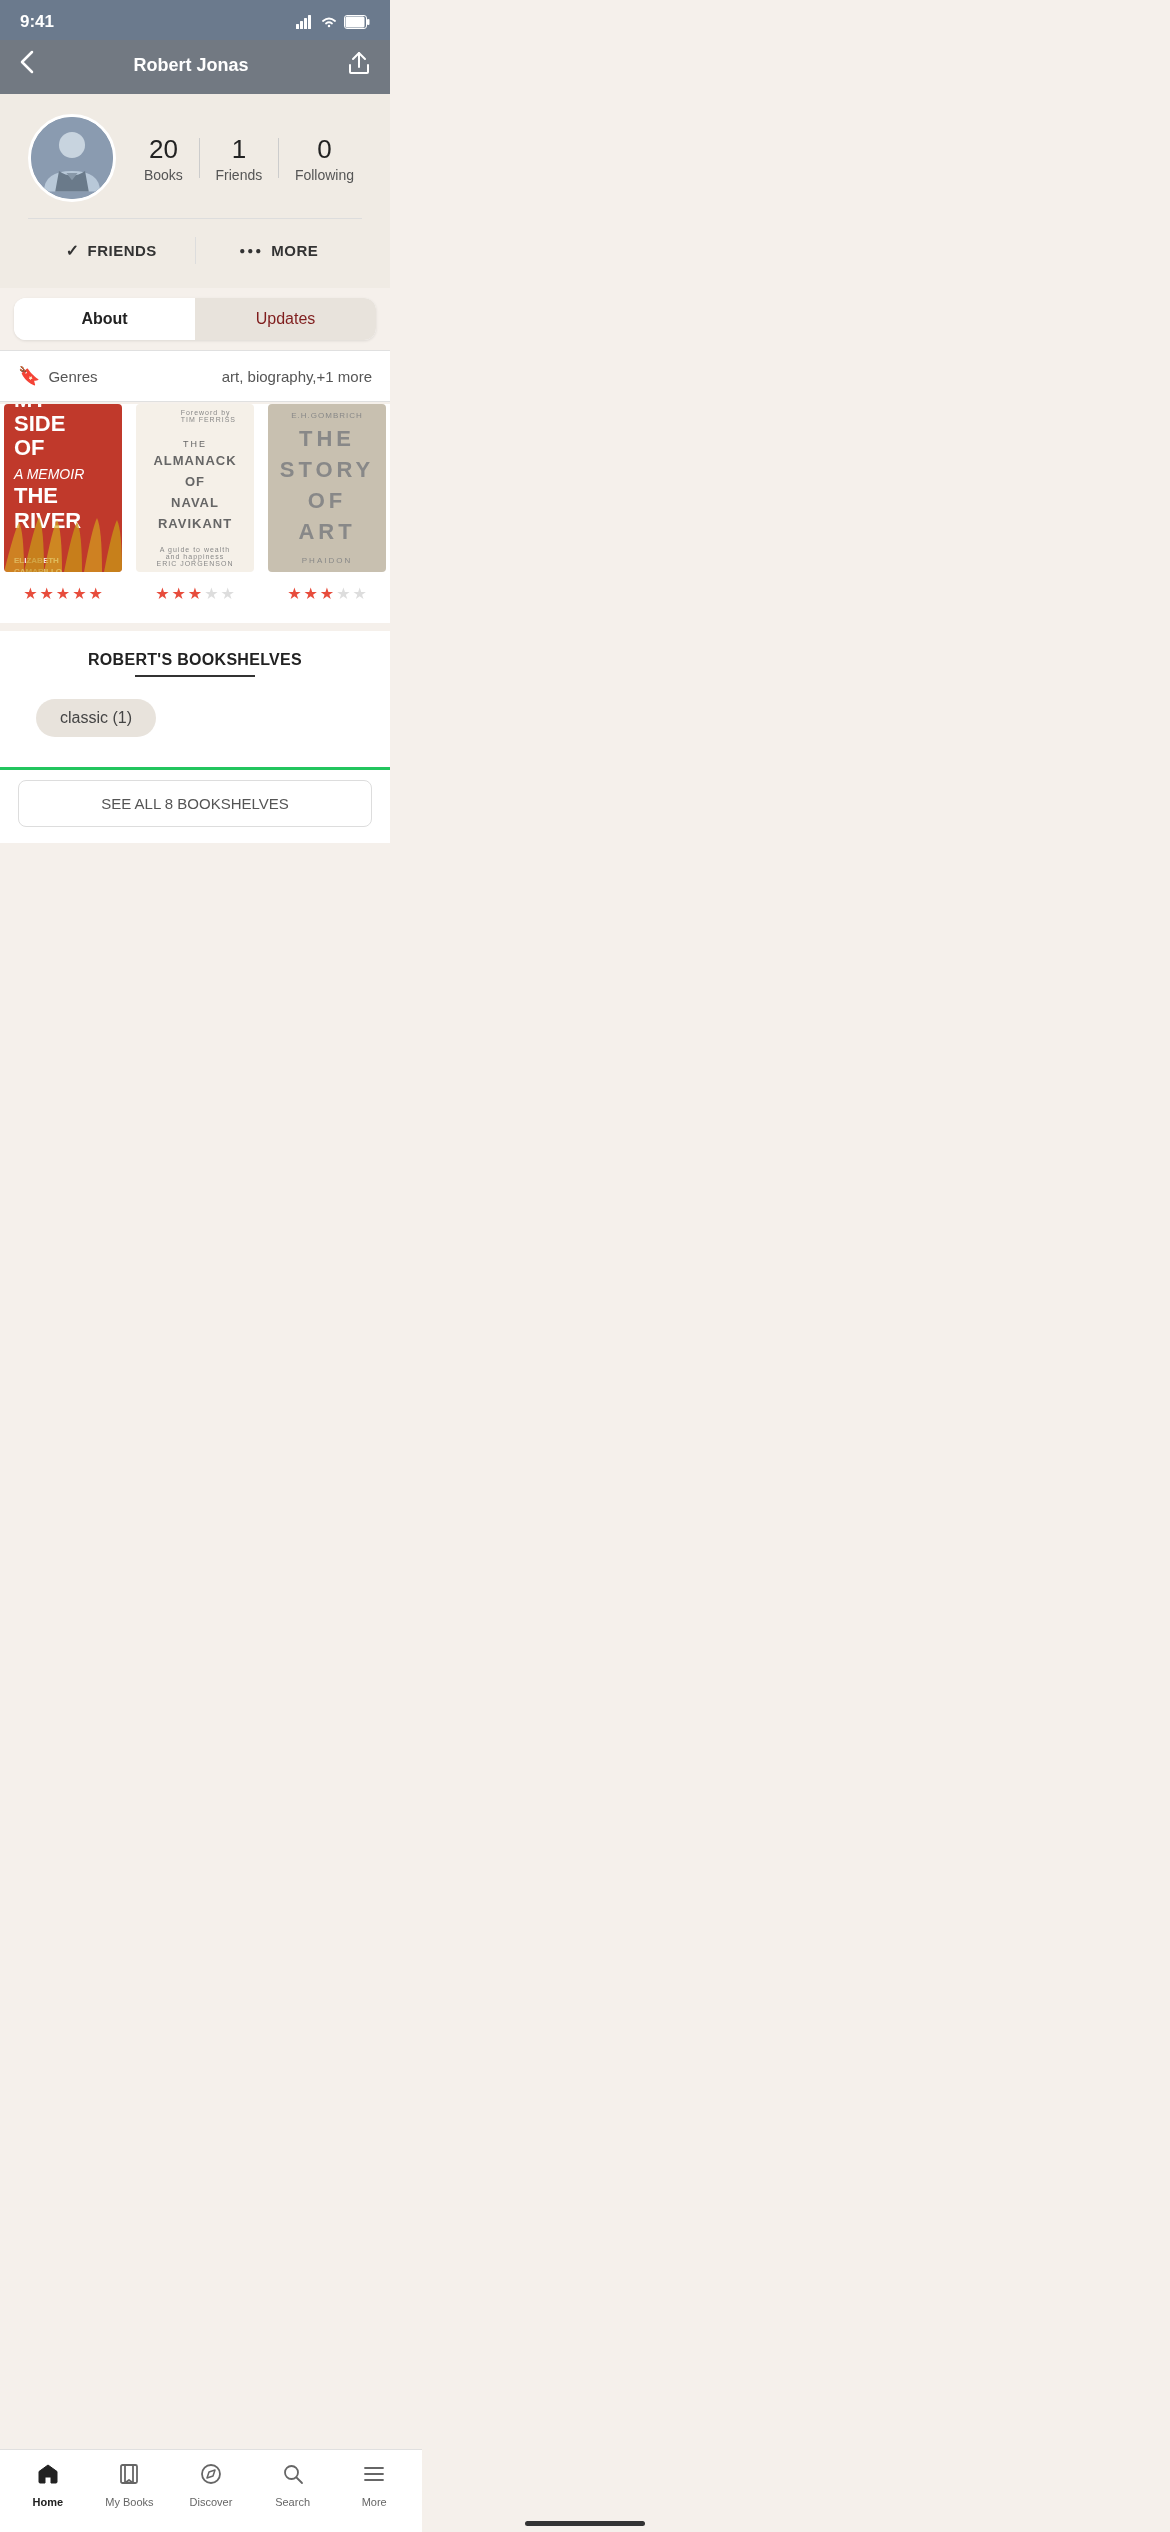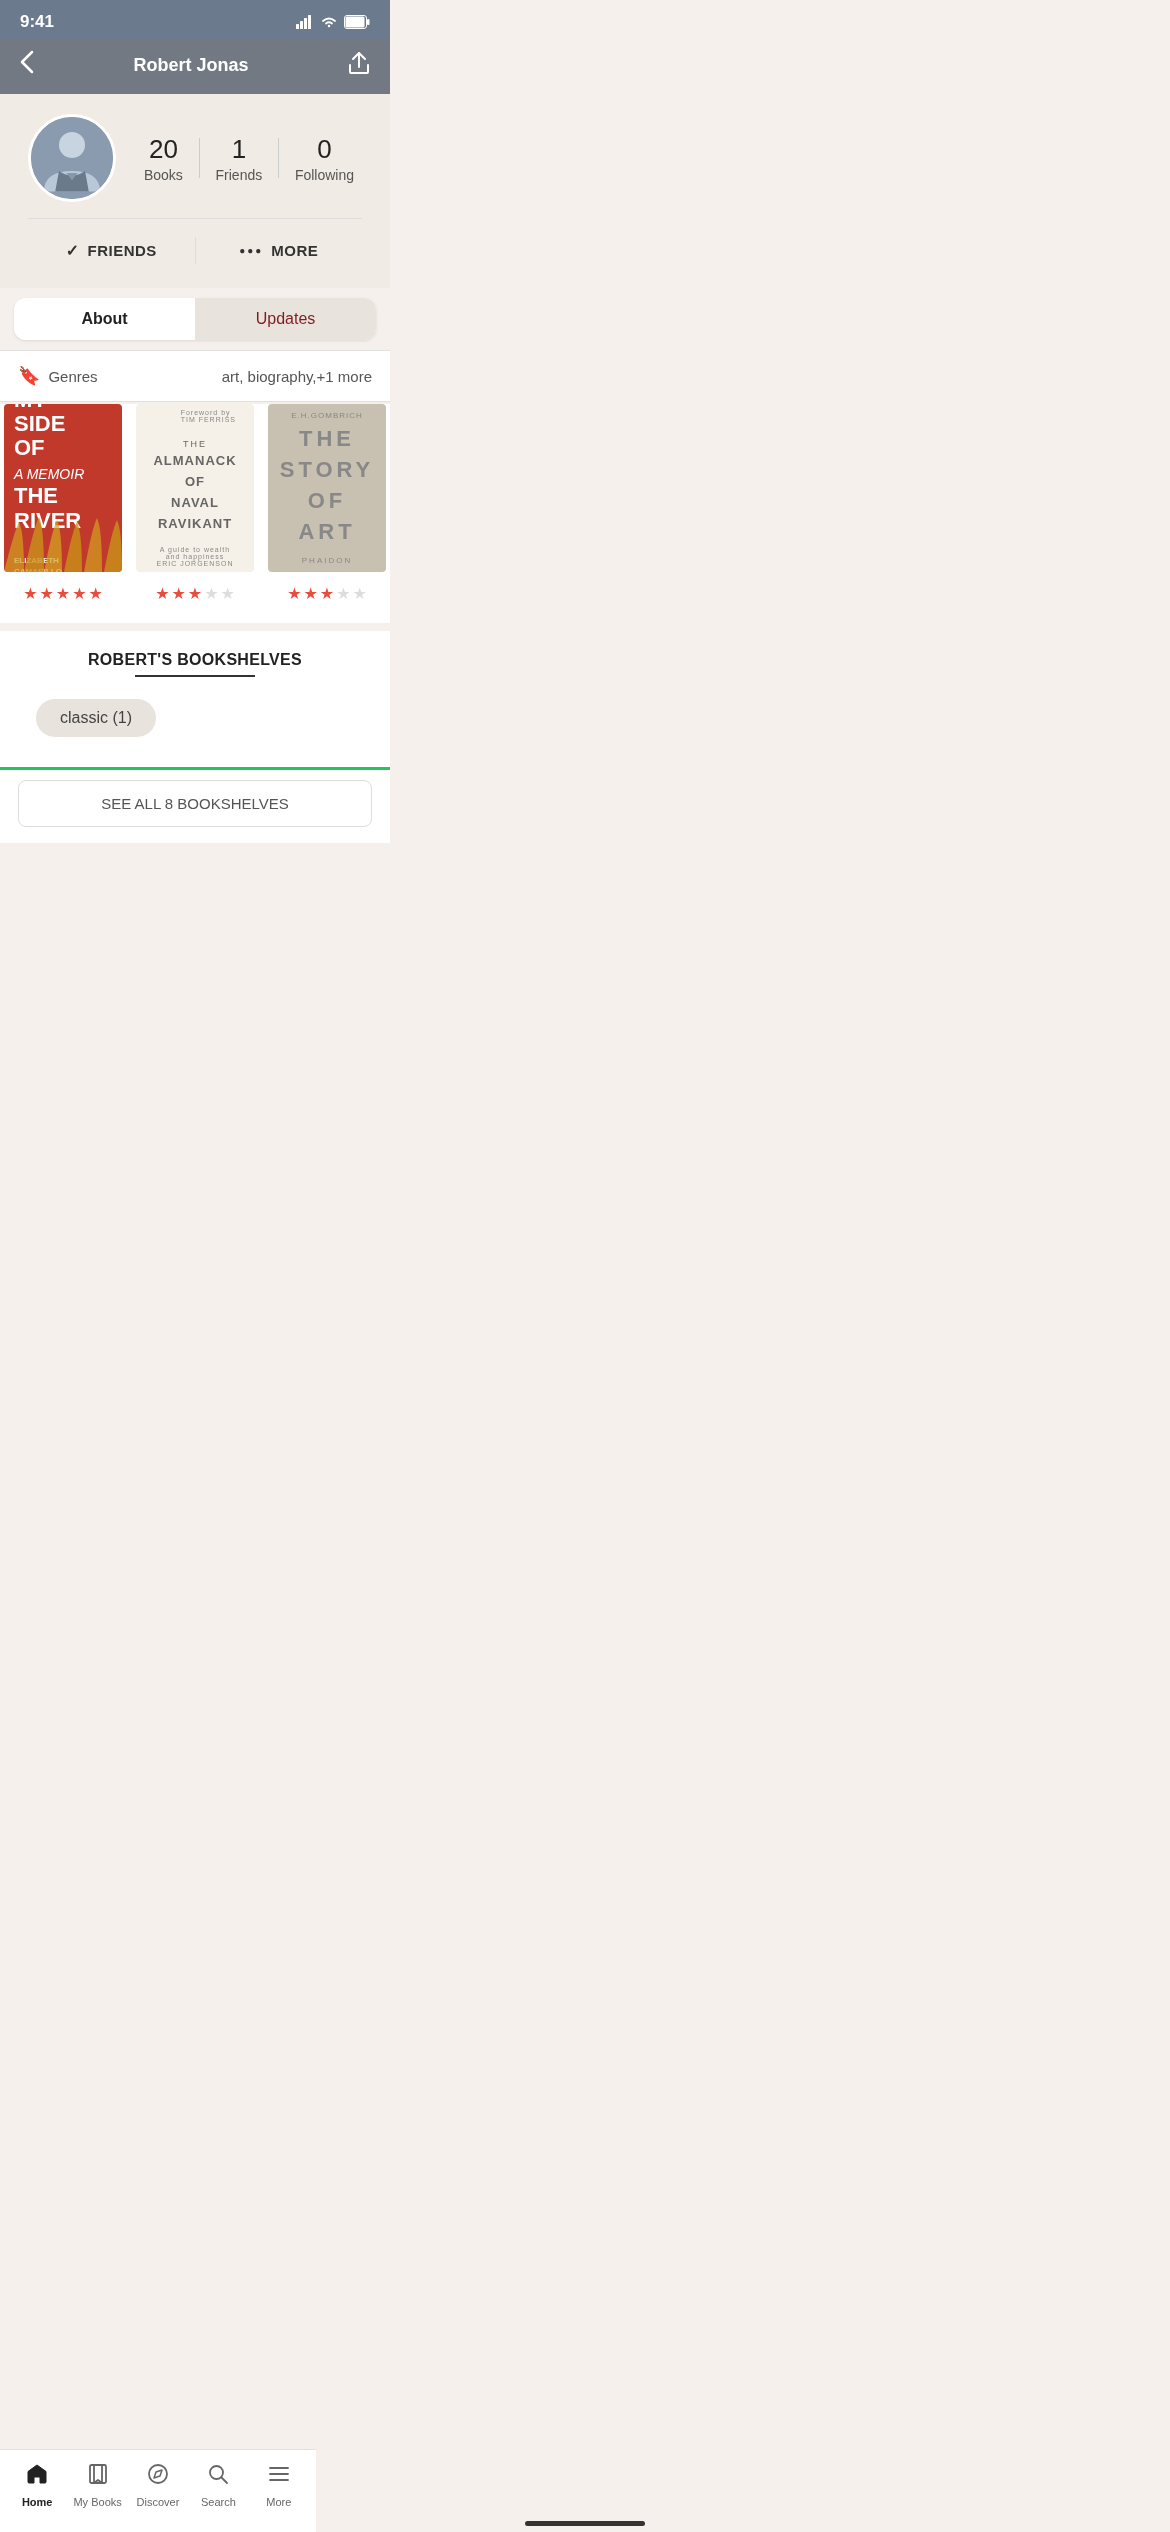--- a/index.html
+++ b/index.html
@@ -319,21 +319,21 @@
       text-align: center;
       cursor: pointer;
       font-weight: 500;
     }
 
     
     .bottom-nav {
       position: fixed;
       bottom: 0;
       left: 0;
-      width: 316px;
+      width: 422px;
       background: white;
       border-top: 1px solid #e0e0e0;
       display: flex;
       padding: 8px 7px 20px;
     }
     .bottom-nav-item {
       flex: 1;
       display: flex;
       flex-direction: column;
       align-items: center;

